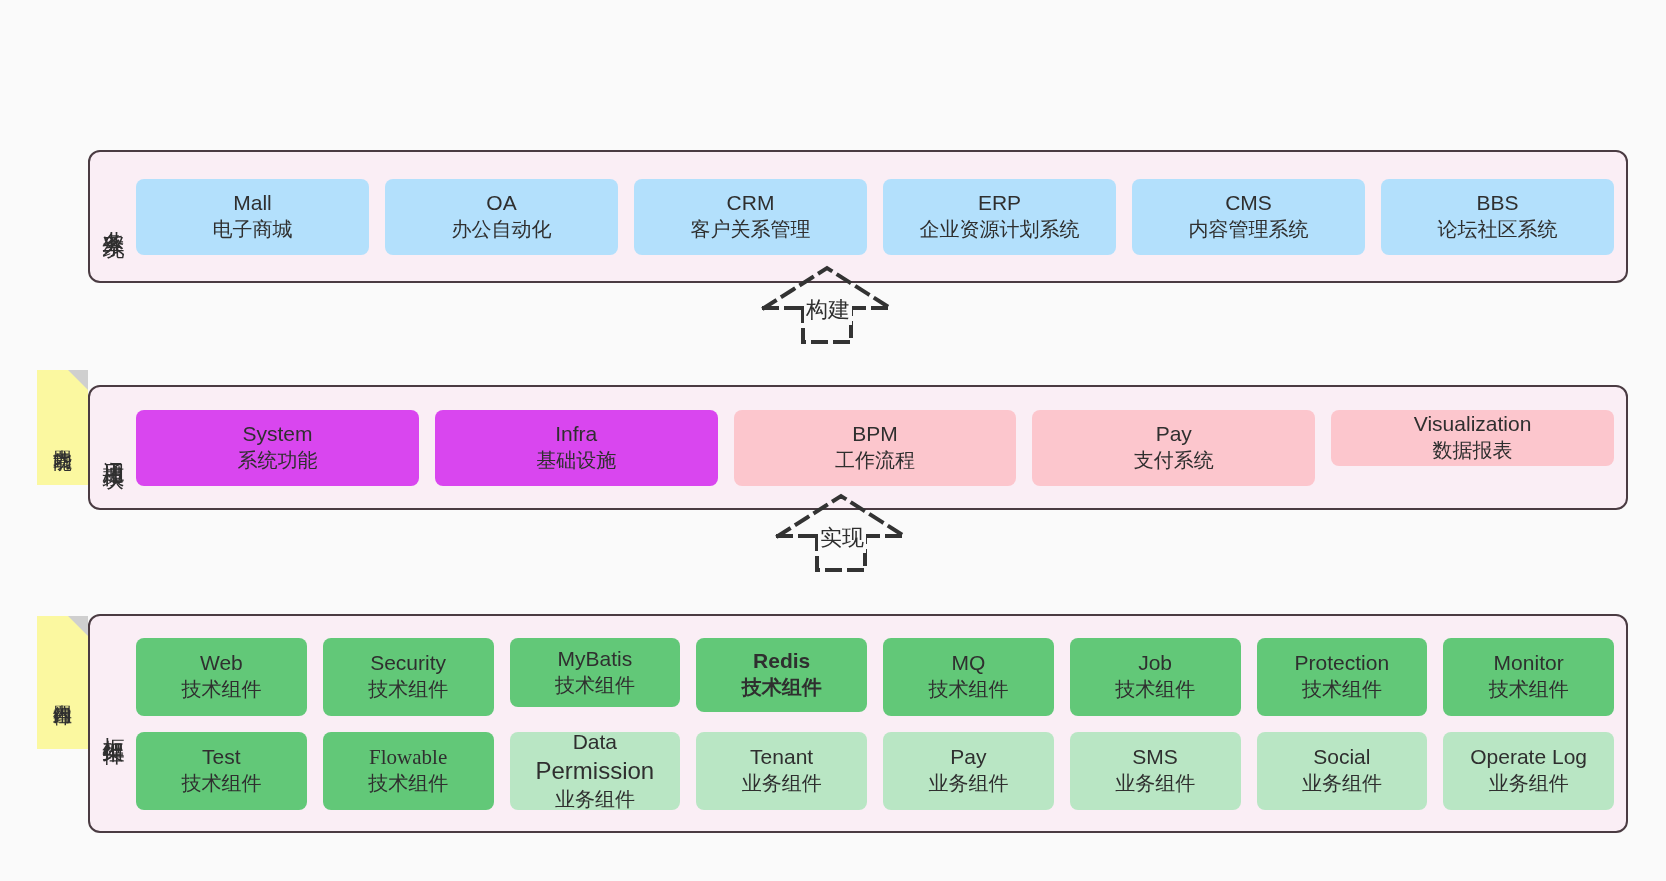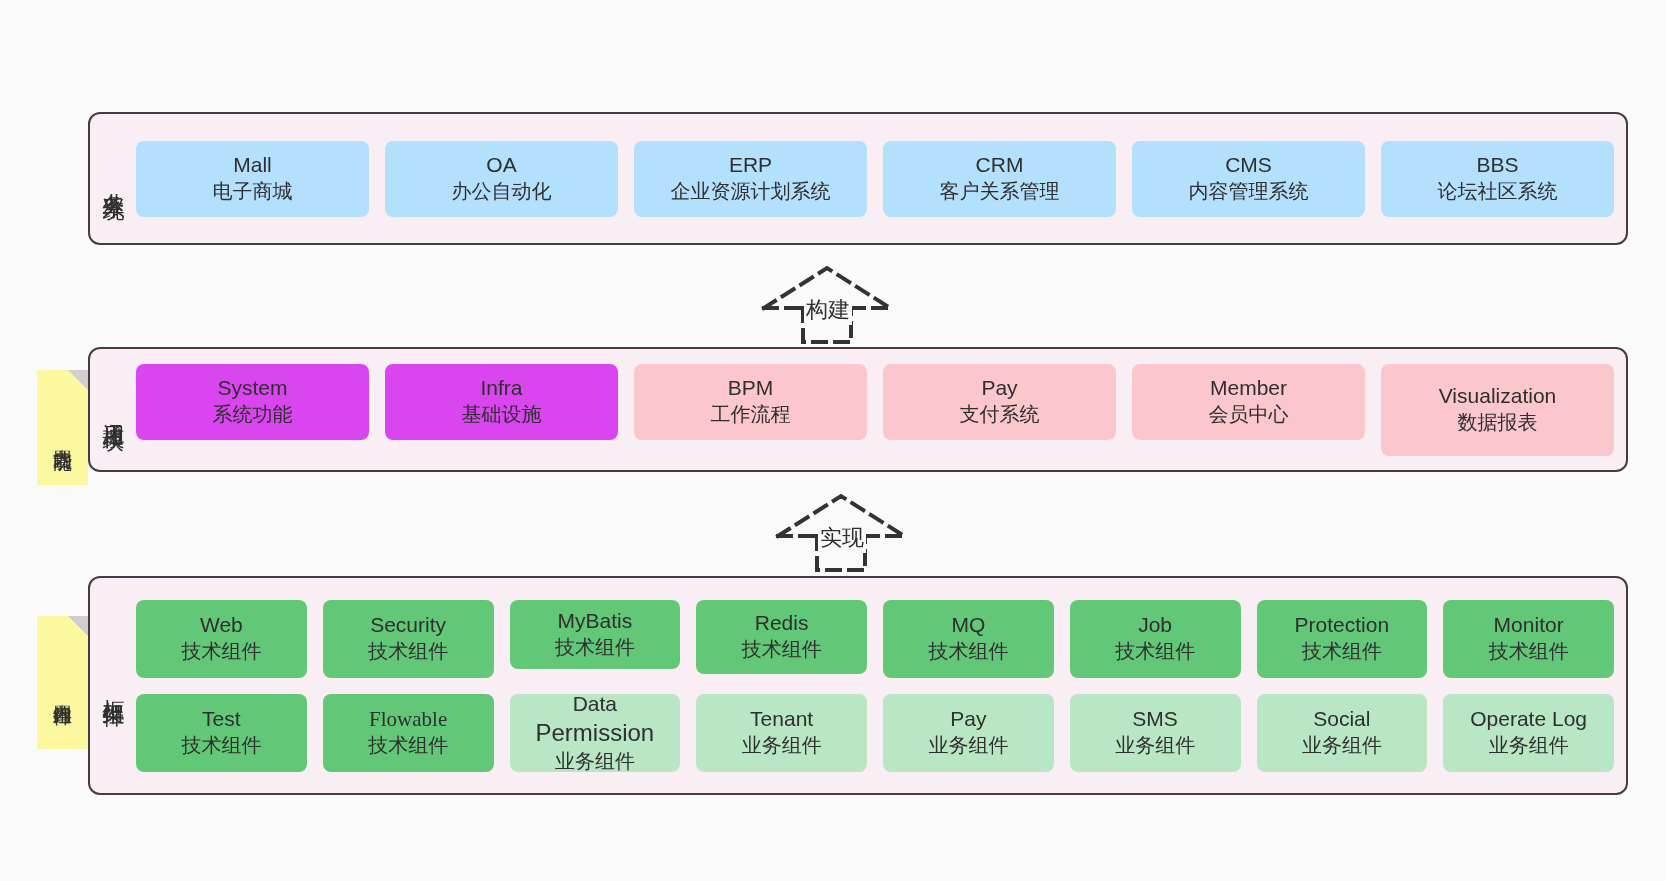--- a/index.html
+++ b/index.html
@@ -15,20 +15,21 @@
 
   
   .layer{
     position:absolute;
     background:#faeef5;
     border:2px solid #4a3b42;
     border-radius:12px;
     box-sizing:border-box;
     display:flex;
     align-items:stretch;
+    margin-top:38px;
   }
   .layer-label{
     width:46px;
     flex:0 0 46px;
     display:flex;
     align-items:center;
     justify-content:center;
     font-size:22px;
     line-height:1.22;
     color:#2f2f2f;
@@ -123,26 +124,26 @@
       <div class="row">
         <div class="cell box c-blue" style="height:76px;">
           <span class="t1">Mall</span>
           <span class="t2">电子商城</span>
         </div>
         <div class="cell box c-blue" style="height:76px;">
           <span class="t1">OA</span>
           <span class="t2">办公自动化</span>
         </div>
         <div class="cell box c-blue" style="height:76px;">
+          <span class="t1">CRM</span>
+          <span class="t2">客户关系管理</span>
+        </div>
+        <div class="cell box c-blue" style="height:76px;">
           <span class="t1">ERP</span>
           <span class="t2">企业资源计划系统</span>
-        </div>
-        <div class="cell box c-blue" style="height:76px;">
-          <span class="t1">CRM</span>
-          <span class="t2">客户关系管理</span>
         </div>
         <div class="cell box c-blue" style="height:76px;">
           <span class="t1">CMS</span>
           <span class="t2">内容管理系统</span>
         </div>
         <div class="cell box c-blue" style="height:76px;">
           <span class="t1">BBS</span>
           <span class="t2">论坛社区系统</span>
         </div>
       </div>
@@ -176,25 +177,21 @@
           <span class="t2">基础设施</span>
         </div>
         <div class="cell box c-pink" style="height:76px;">
           <span class="t1">BPM</span>
           <span class="t2">工作流程</span>
         </div>
         <div class="cell box c-pink" style="height:76px;">
           <span class="t1">Pay</span>
           <span class="t2">支付系统</span>
         </div>
-        <div class="cell box c-pink" style="height:76px;">
-          <span class="t1">Member</span>
-          <span class="t2">会员中心</span>
-        </div>
-        <div class="cell box c-pink" style="height:92px;">
+        <div class="cell box c-pink" style="height:56px;">
           <span class="t1">Visualization</span>
           <span class="t2">数据报表</span>
         </div>
       </div>
     </div>
   </div>
 
   <div class="arrow" style="left:770px;top:490px;width:150px;height:82px;">
     <svg width="150" height="82" viewBox="0 0 150 82">
       <path d="M 8 46 L 71 6 L 134 46" fill="none" stroke="#333333" stroke-width="4" stroke-dasharray="13,9" stroke-linecap="square"></path>
@@ -219,21 +216,21 @@
           <span class="t2">技术组件</span>
         </div>
         <div class="cell box c-green" style="height:78px;">
           <span class="t1">Security</span>
           <span class="t2">技术组件</span>
         </div>
         <div class="cell box c-green" style="height:69px;">
           <span class="t1">MyBatis</span>
           <span class="t2">技术组件</span>
         </div>
-        <div class="cell box c-green" style="height:74px;">
+        <div class="cell box c-green" style="height:74px;font-weight:bold;">
           <span class="t1">Redis</span>
           <span class="t2">技术组件</span>
         </div>
         <div class="cell box c-green" style="height:78px;">
           <span class="t1">MQ</span>
           <span class="t2">技术组件</span>
         </div>
         <div class="cell box c-green" style="height:78px;">
           <span class="t1">Job</span>
           <span class="t2">技术组件</span>

